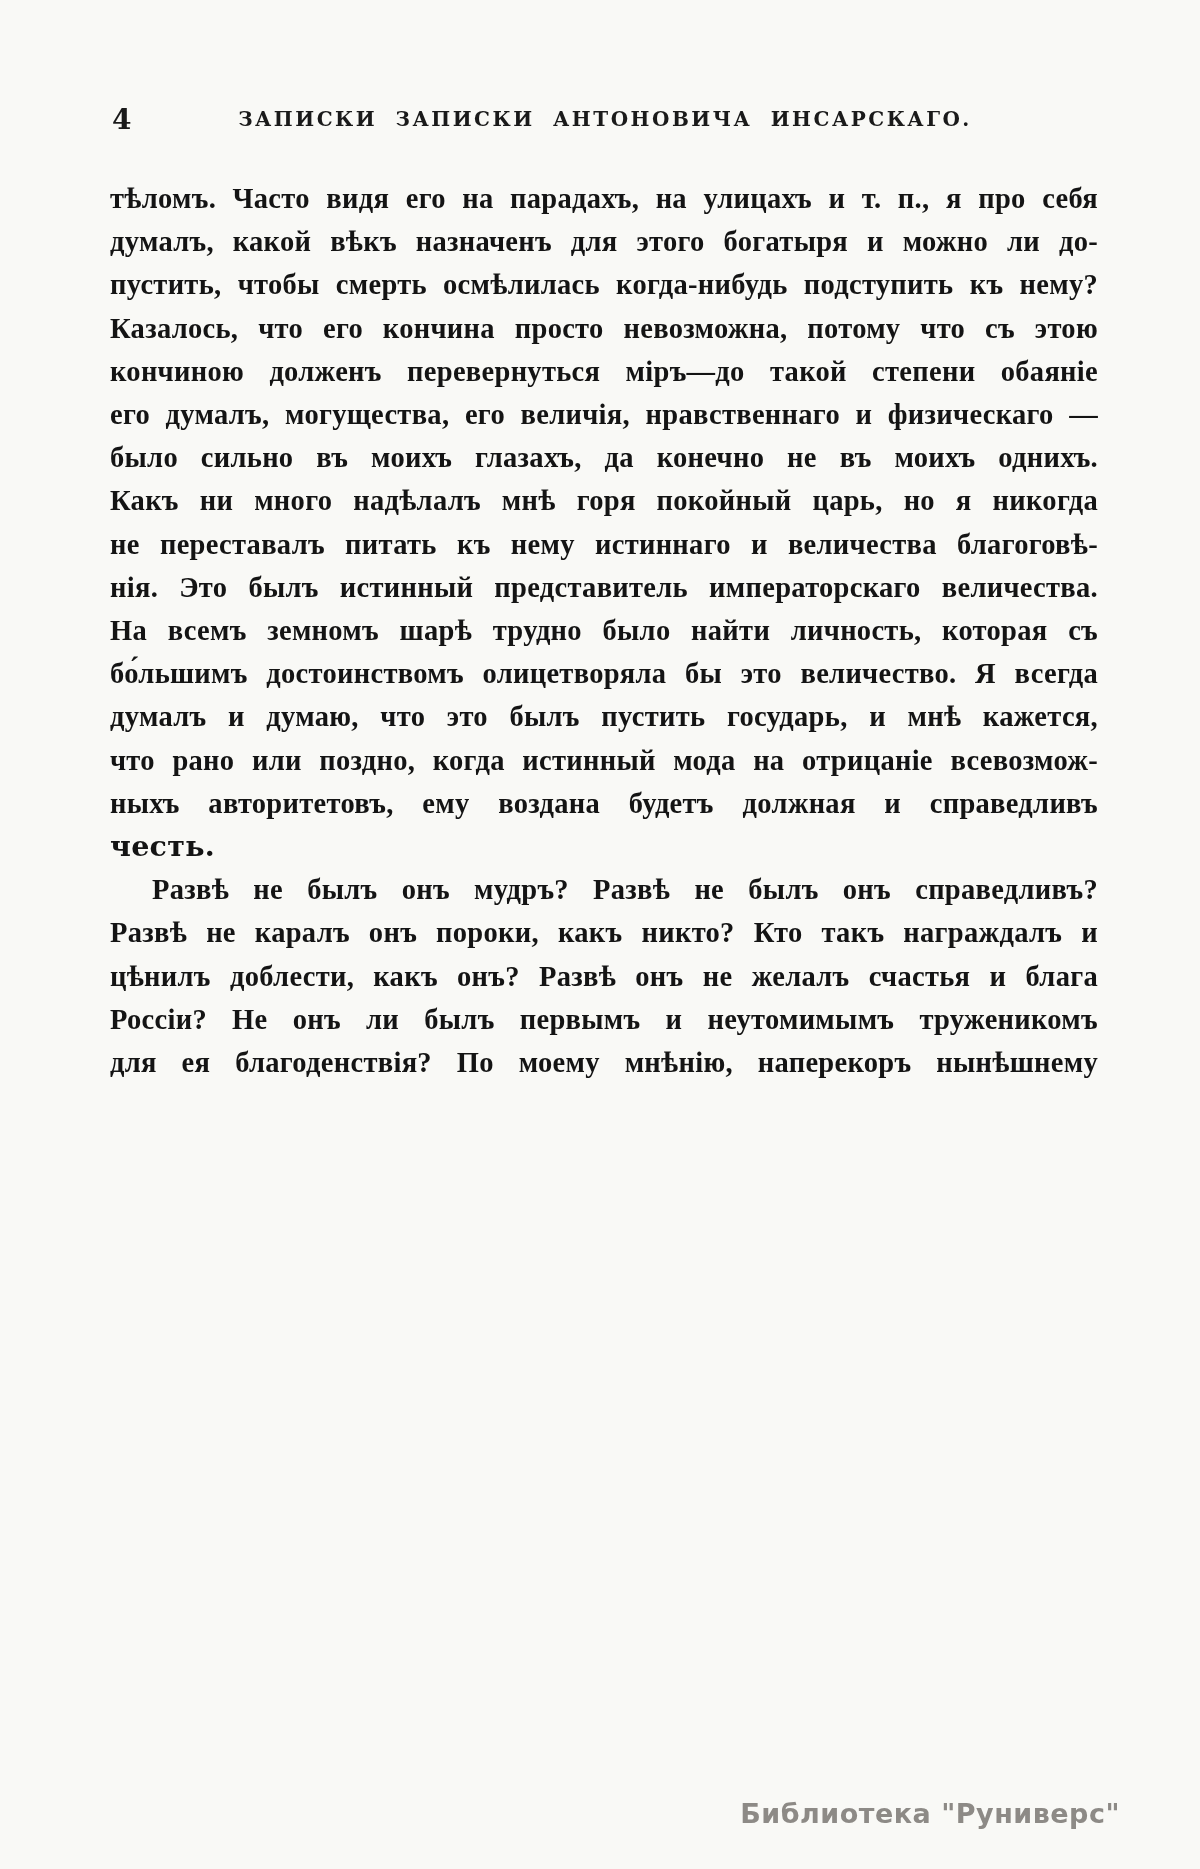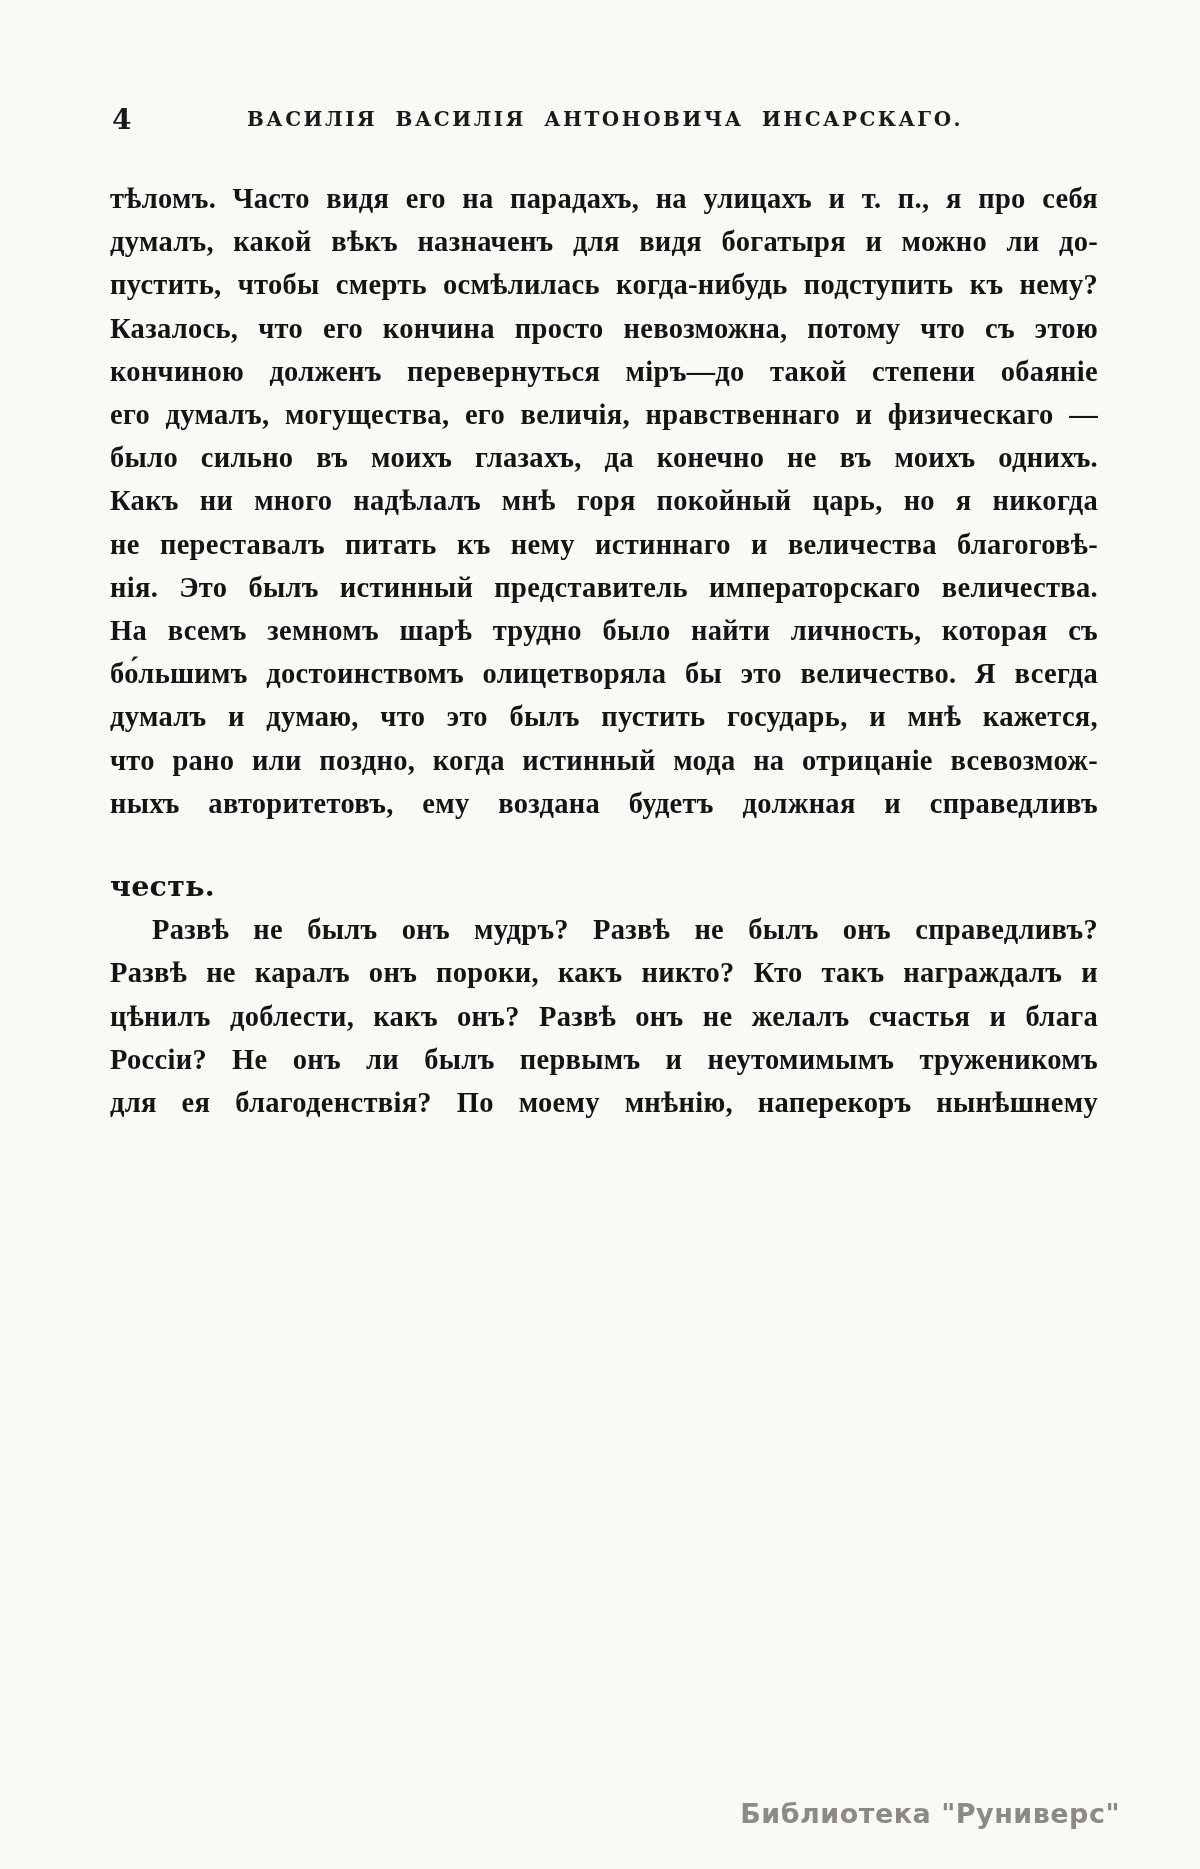--- a/index.html
+++ b/index.html
@@ -64,21 +64,20 @@
     color: #141414;
   }
   .line.j {
     text-align: justify;
     text-align-last: justify;
     font-family: Liberation Serif, serif;
   }
   .line.l {
     text-align: left;
     text-align-last: left;
-    margin-top: 40px;
   }
   .line.indent {
     text-indent: 42px;
   }
   
   .watermark {
     position: absolute;
     top: 1798px;
     right: 80px;
     font-family: "DejaVu Sans", "Liberation Sans", sans-serif;
@@ -88,28 +87,28 @@
     letter-spacing: 0.5px;
   }
 </style>
 </head>
 <body>
 
 <div class="page">
 
   <div class="header">
     <span class="pagenum">4</span>
-    <span class="running-title">ВАСИЛІЯ ВАСИЛІЯ АНТОНОВИЧА ИНСАРСКАГО.</span>
+    <span class="running-title">ЗАПИСКИ ЗАПИСКИ АНТОНОВИЧА ИНСАРСКАГО.</span>
   </div>
 
   <div class="text-block">
 
     <div class="para">
       <div class="line j">тѣломъ. Часто видя его на парадахъ, на улицахъ и т. п., я про себя</div>
-      <div class="line j">думалъ, какой вѣкъ назначенъ для видя богатыря и можно ли до-</div>
+      <div class="line j">думалъ, какой вѣкъ назначенъ для этого богатыря и можно ли до-</div>
       <div class="line j">пустить, чтобы смерть осмѣлилась когда-нибудь подступить къ нему?</div>
       <div class="line j">Казалось, что его кончина просто невозможна, потому что съ этою</div>
       <div class="line j">кончиною долженъ перевернуться міръ—до такой степени обаяніе</div>
       <div class="line j">его думалъ, могущества, его величія, нравственнаго и физическаго —</div>
       <div class="line j">было сильно въ моихъ глазахъ, да конечно не въ моихъ однихъ.</div>
       <div class="line j">Какъ ни много надѣлалъ мнѣ горя покойный царь, но я никогда</div>
       <div class="line j">не переставалъ питать къ нему истиннаго и величества благоговѣ-</div>
       <div class="line j">нія. Это былъ истинный представитель императорскаго величества.</div>
       <div class="line j">На всемъ земномъ шарѣ трудно было найти личность, которая съ</div>
       <div class="line j">бо́льшимъ достоинствомъ олицетворяла бы это величество. Я всегда</div>

